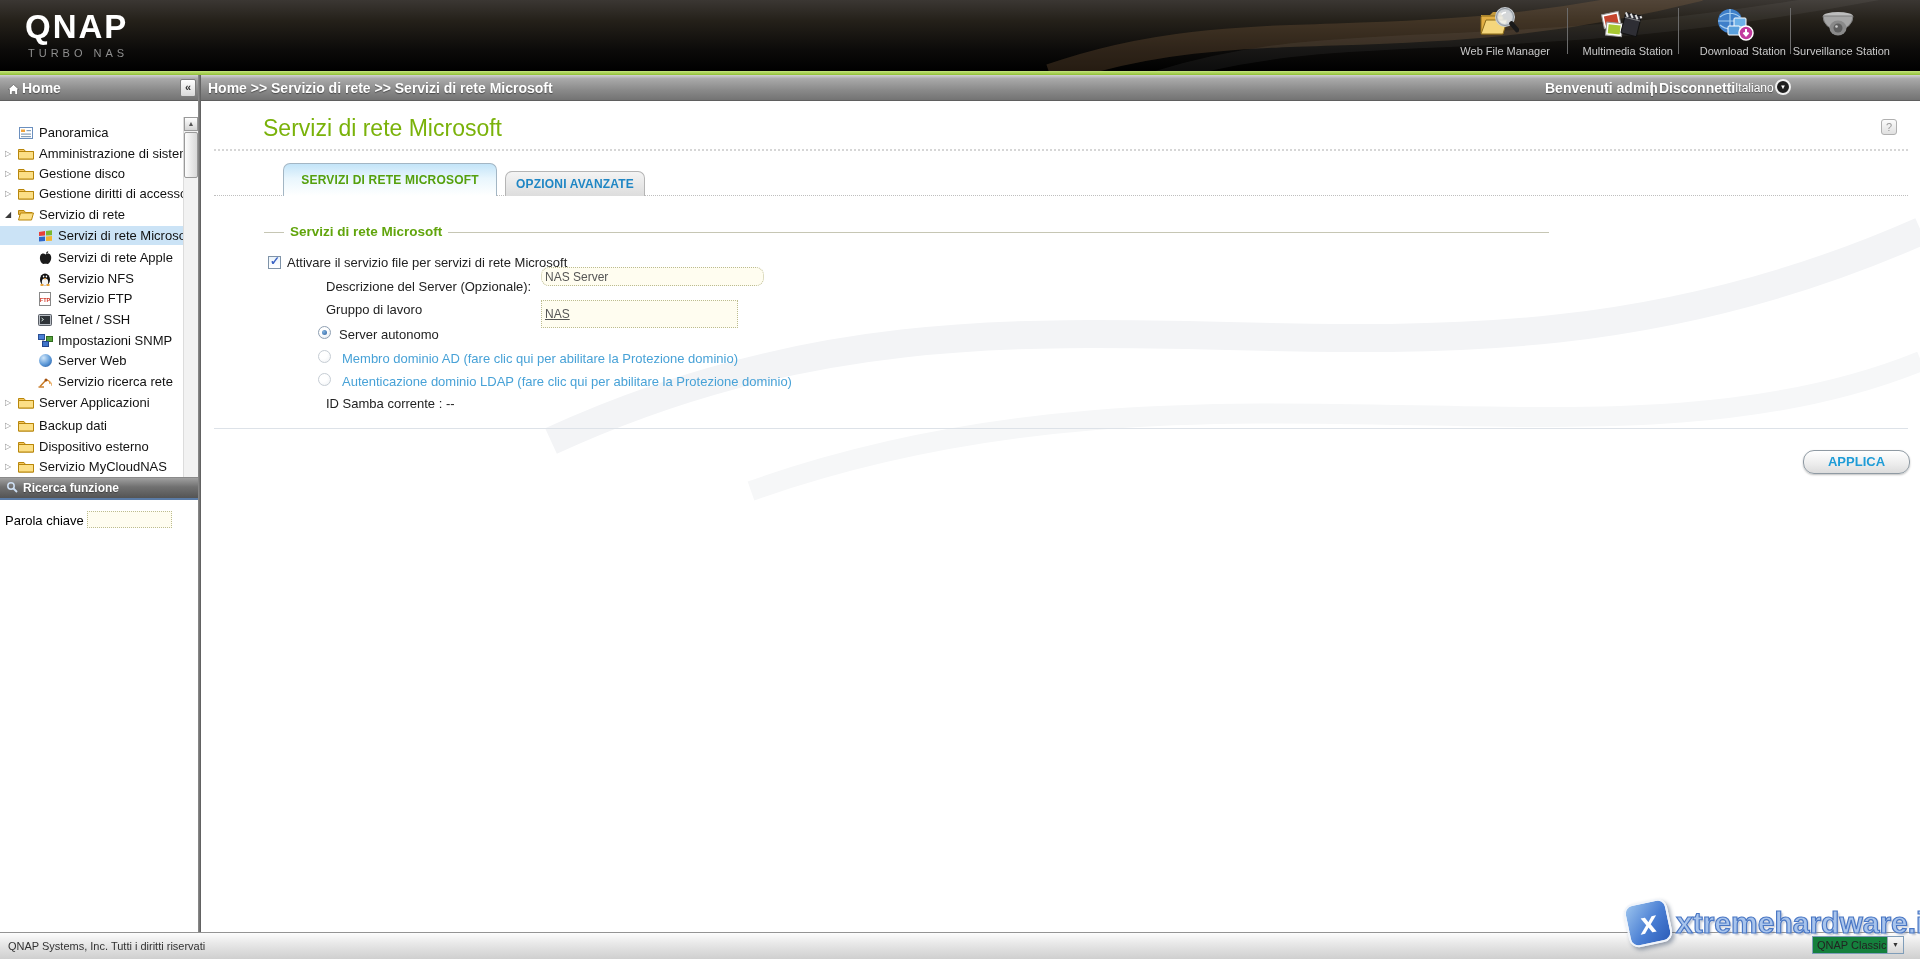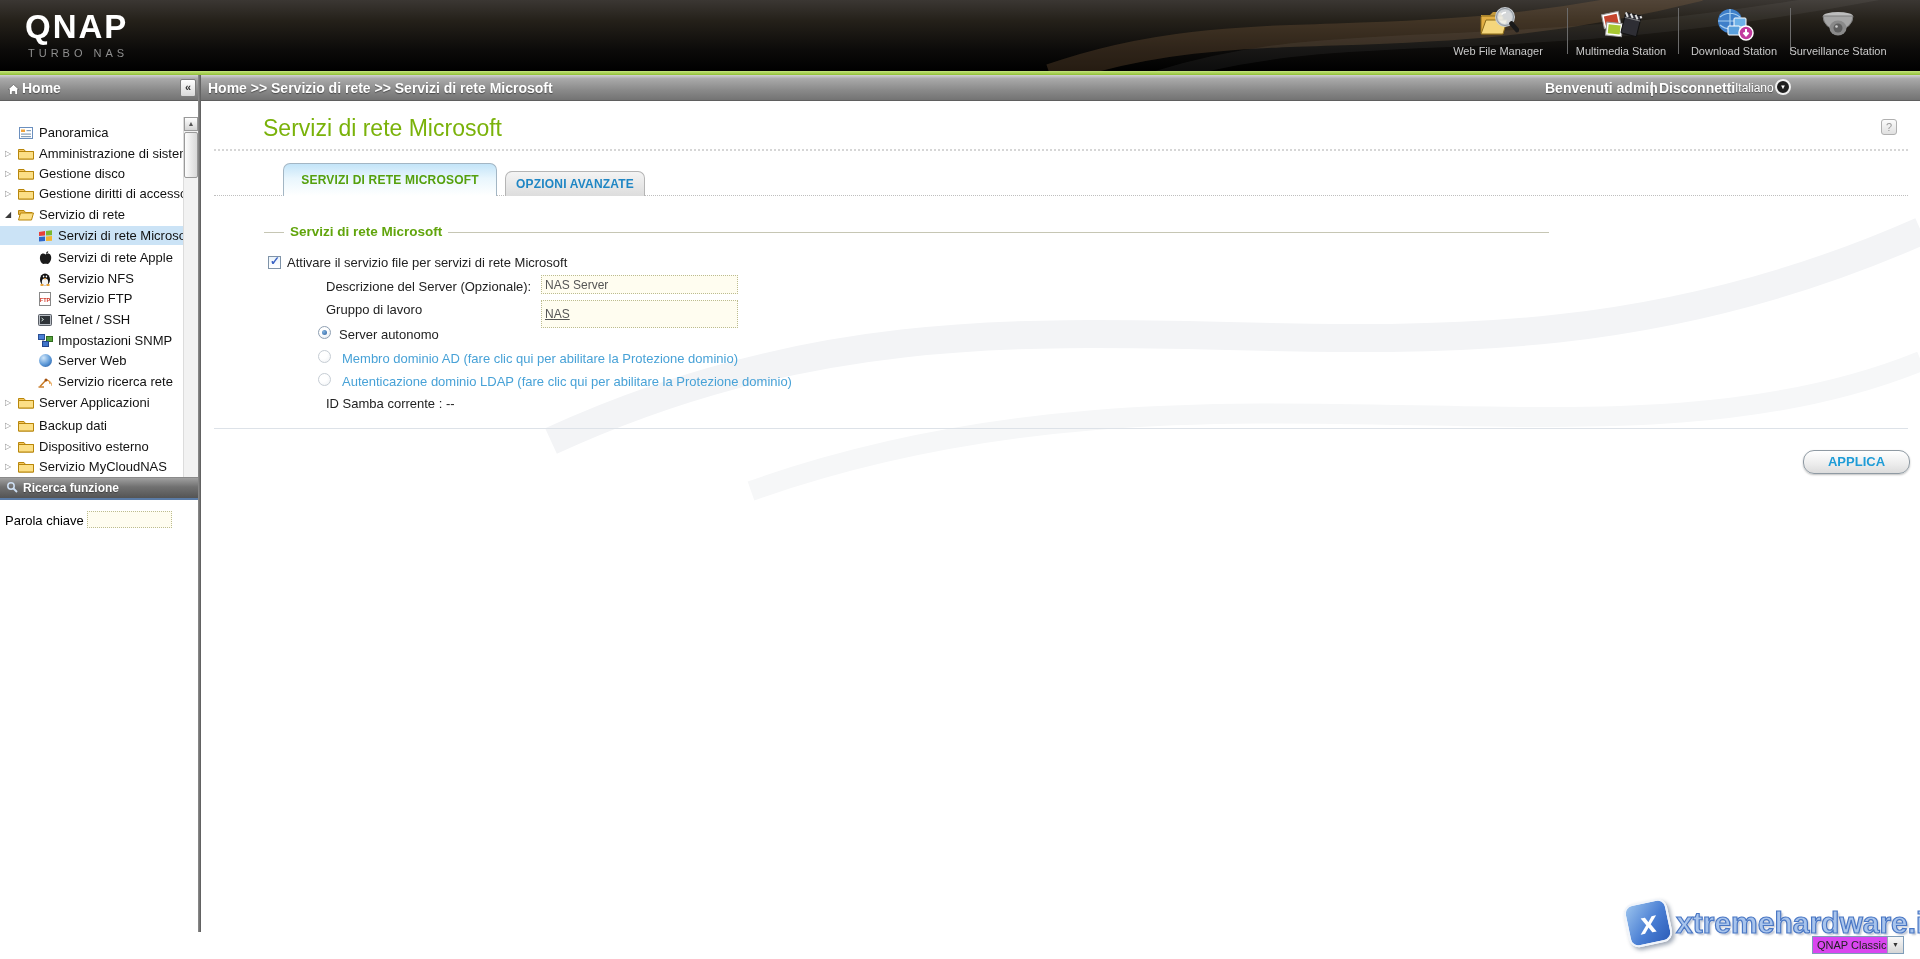--- a/index.html
+++ b/index.html
@@ -7,21 +7,21 @@
 .app{position:relative;width:1920px;height:959px;background:#fff;overflow:hidden;}
 .abs{position:absolute;}
 
 
 .header{position:absolute;left:0;top:0;width:1920px;height:71px;background:linear-gradient(180deg,#3b3733 0%,#242019 30%,#0c0b0a 70%,#000 100%);overflow:hidden;}
 .hdr-swoosh{position:absolute;left:0;top:0;}
 .logo{position:absolute;left:25px;top:8px;color:#fff;font-size:33px;font-weight:bold;letter-spacing:2px;}
 .logo-sub{position:absolute;left:28px;top:47px;color:#8f8f8f;font-size:11px;letter-spacing:4px;}
 .app-item{position:absolute;top:3px;width:104px;text-align:center;cursor:pointer;}
 .app-item .ic{height:42px;display:flex;align-items:flex-end;justify-content:center;}
-.app-item .lbl{margin-top:0px;font-size:11px;color:#c9c9c9;white-space:nowrap;}
+.app-item .lbl{margin-top:0px;font-size:11px;color:#c9c9c9;white-space:nowrap;text-align:right;}
 .vdiv{position:absolute;top:8px;width:1px;height:46px;background:#6b6b6b;}
 .greenline{position:absolute;left:0;top:71px;width:1920px;height:4px;background:linear-gradient(180deg,#c6e57e,#8fbf35);}
 
 
 .topbar{position:absolute;left:0;top:75px;width:1920px;height:26px;background:linear-gradient(180deg,#d2d2d2 0%,#a9a9a9 15%,#8a8a8a 60%,#737373 100%);border-bottom:1px solid #5f5f5f;}
 .tb-text{color:#fff;font-weight:bold;font-size:14px;text-shadow:0 1px 1px rgba(0,0,0,.45);white-space:nowrap;}
 .collapse-btn{position:absolute;left:180px;top:4px;width:16px;height:18px;background:linear-gradient(#ffffff,#d9d9d9);border:1px solid #7d7d7d;border-radius:2px;color:#333;font-size:11px;line-height:15px;text-align:center;font-weight:bold;cursor:pointer;}
 .lang{position:absolute;left:1735px;top:6px;color:#fff;font-size:12px;text-shadow:0 1px 1px rgba(0,0,0,.4);}
 .lang-arrow{position:absolute;left:1775px;top:4px;width:16px;height:16px;border-radius:50%;background:#1f1f1f;border:2px solid #f0f0f0;color:#fff;font-size:6px;line-height:12px;text-align:center;cursor:pointer;}
 .vsep{position:absolute;left:198px;top:75px;width:3px;height:857px;background:linear-gradient(90deg,#8f8f8f,#5a5a5a);z-index:6;}
@@ -68,21 +68,21 @@
 .cbx.checked::after{content:"✓";position:absolute;left:1px;top:-3px;font-size:12px;font-weight:bold;color:#3a62c4;}
 .rad{position:absolute;width:13px;height:13px;border-radius:50%;border:1px solid #8fa0b2;background:radial-gradient(circle at 35% 30%,#fff 40%,#dde6ee);cursor:pointer;}
 .rad.on::after{content:"";position:absolute;left:3px;top:3px;width:5px;height:5px;border-radius:50%;background:radial-gradient(circle at 35% 35%,#7fb2e0,#2c5f9e);}
 .rad.off{border-color:#c6cdd4;background:radial-gradient(circle at 35% 30%,#fff 40%,#eef1f4);cursor:default;}
 .panel-row{position:absolute;display:flex;align-items:center;height:18px;}
 .apply-btn{position:absolute;left:1602px;top:349px;width:107px;height:24px;border:1px solid #8f9aa3;border-radius:11px;background:linear-gradient(180deg,#ffffff,#ececec 60%,#dcdcdc);color:#1e9cd7;font-weight:bold;font-size:13px;text-align:center;line-height:22px;box-shadow:0 1px 2px rgba(0,0,0,.25);cursor:pointer;z-index:2;}
 
 
 .footer{position:absolute;left:0;top:932px;width:1920px;height:27px;background:linear-gradient(180deg,#fdfdfd,#e8e8e8 40%,#cfcfcf);border-top:1px solid #949494;z-index:4;}
 .copyright{position:absolute;left:8px;top:7px;font-size:11px;color:#333;}
-.theme-sel{position:absolute;left:1812px;top:4px;width:92px;height:18px;background:#d946ef;border:1px solid #7f9db9;display:flex;align-items:center;z-index:7;cursor:pointer;}
+.theme-sel{position:absolute;left:1812px;top:4px;width:92px;height:18px;background:#15803d;border:1px solid #7f9db9;display:flex;align-items:center;z-index:7;cursor:pointer;}
 .theme-sel .txt{flex:1;font-size:11px;color:#222;padding-left:4px;white-space:nowrap;}
 .theme-sel .arr{width:16px;height:16px;background:linear-gradient(180deg,#f8f8f8,#d6d6d6);border-left:1px solid #98a8b8;color:#333;font-size:7px;line-height:16px;text-align:center;}
 .wm{position:absolute;left:1618px;top:896px;width:302px;height:54px;z-index:5;pointer-events:none;}
 .wm-badge{position:absolute;left:8px;top:5px;width:44px;height:44px;border-radius:10px;border:2px solid #f0f4fa;background:linear-gradient(135deg,#9cc4ee 0%,#4a7fd4 55%,#2c5cb8 100%);transform:rotate(-12deg);box-shadow:2px 3px 4px rgba(40,60,90,.45);color:#fff;font-size:30px;font-weight:bold;font-style:italic;text-align:center;line-height:40px;}
 .wm-text{position:absolute;left:58px;top:10px;font-size:30px;font-weight:bold;color:#a8c4ec;-webkit-text-stroke:1.2px #4a77c4;text-shadow:0 0 3px #fff,2px 2px 2px rgba(70,90,130,.4);white-space:nowrap;}
 </style>
 </head>
 <body>
 
 <div class="app">
@@ -422,40 +422,43 @@
     <div class="panel">
       <div class="fs-line"></div>
       <div class="fs-legend">Servizi di rete Microsoft</div>
 
       <div class="panel-row" style="left:54px;top:57px">
         <span class="cbx checked"></span>
         <span class="flabel" style="margin-left:6px">Attivare il servizio file per servizi di rete Microsoft</span>
       </div>
 
       <span class="flabel abs" style="left:112px;top:83px">Descrizione del Server (Opzionale):</span>
-      <input class="dotted-input abs" type="text" style="left: 327px; top: 79px; width: 197px; height: 19px;" value="NAS Server">
+      <input class="dotted-input abs" type="text" style="left: 327px; top: 71px; width: 223px; height: 19px; border-radius: 8px;" value="NAS Server">
 
       <span class="flabel abs" style="left:112px;top:106px">Gruppo di lavoro</span>
       <input class="dotted-input abs" type="text" style="left: 327px; top: 104px; width: 197px; height: 28px; text-decoration: underline;" value="NAS">
 
       <span class="rad on" style="left:104px;top:130px"></span>
       <span class="flabel abs" style="left:125px;top:131px">Server autonomo</span>
 
       <span class="rad off" style="left:104px;top:154px"></span>
       <span class="flabel blue abs" style="left:128px;top:155px">Membro dominio AD (fare clic qui per abilitare la Protezione dominio)</span>
 
       <span class="rad off" style="left:104px;top:177px"></span>
       <span class="flabel blue abs" style="left:128px;top:178px">Autenticazione dominio LDAP (fare clic qui per abilitare la Protezione dominio)</span>
 
       <span class="flabel abs" style="left:112px;top:200px">ID Samba corrente : --</span>
     </div>
 
     <div class="apply-btn">APPLICA</div>
   </div>
 
+  <div class="footer">
+    <span class="copyright">QNAP Systems, Inc. Tutti i diritti riservati</span>
+  </div>
 
   <div class="wm">
     <div class="wm-badge">x</div>
     <div class="wm-text">xtremehardware.it</div>
   </div>
 
   <div class="theme-sel" style="position:absolute;left:1812px;top:936px">
     <span class="txt">QNAP Classic</span>
     <span class="arr">▼</span>
   </div>

